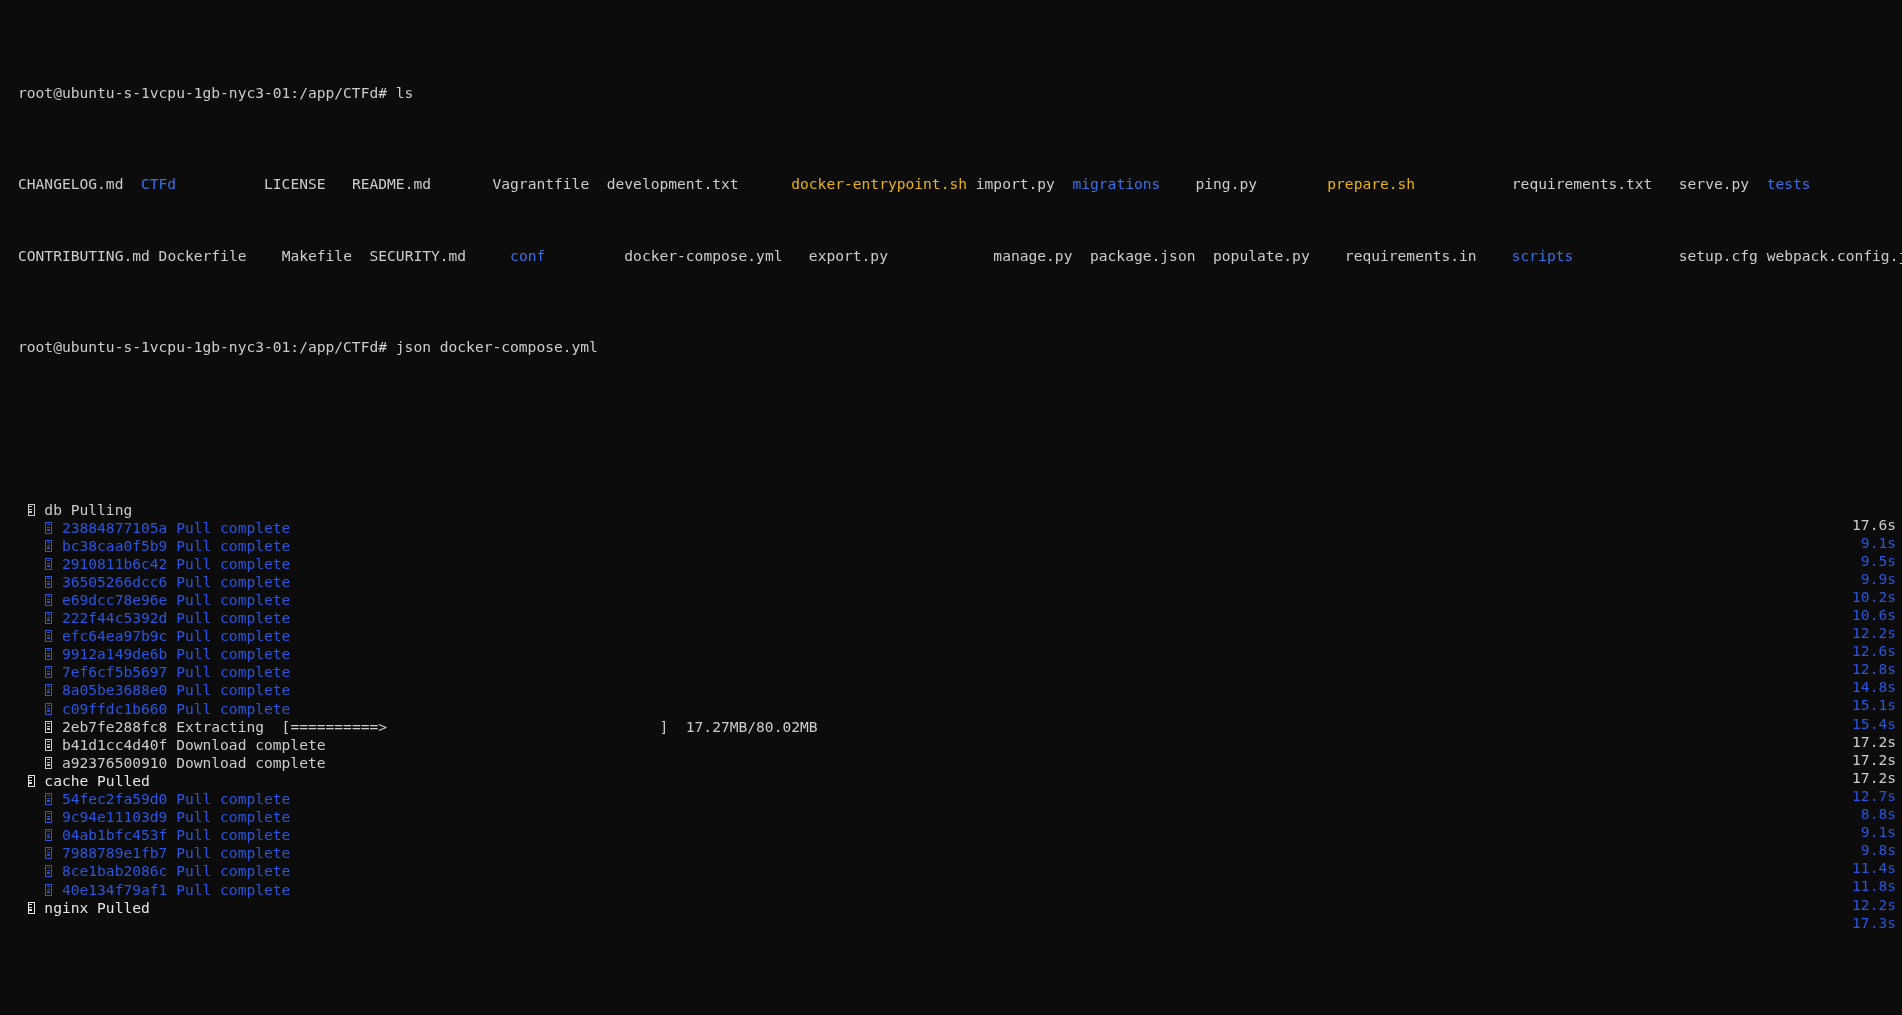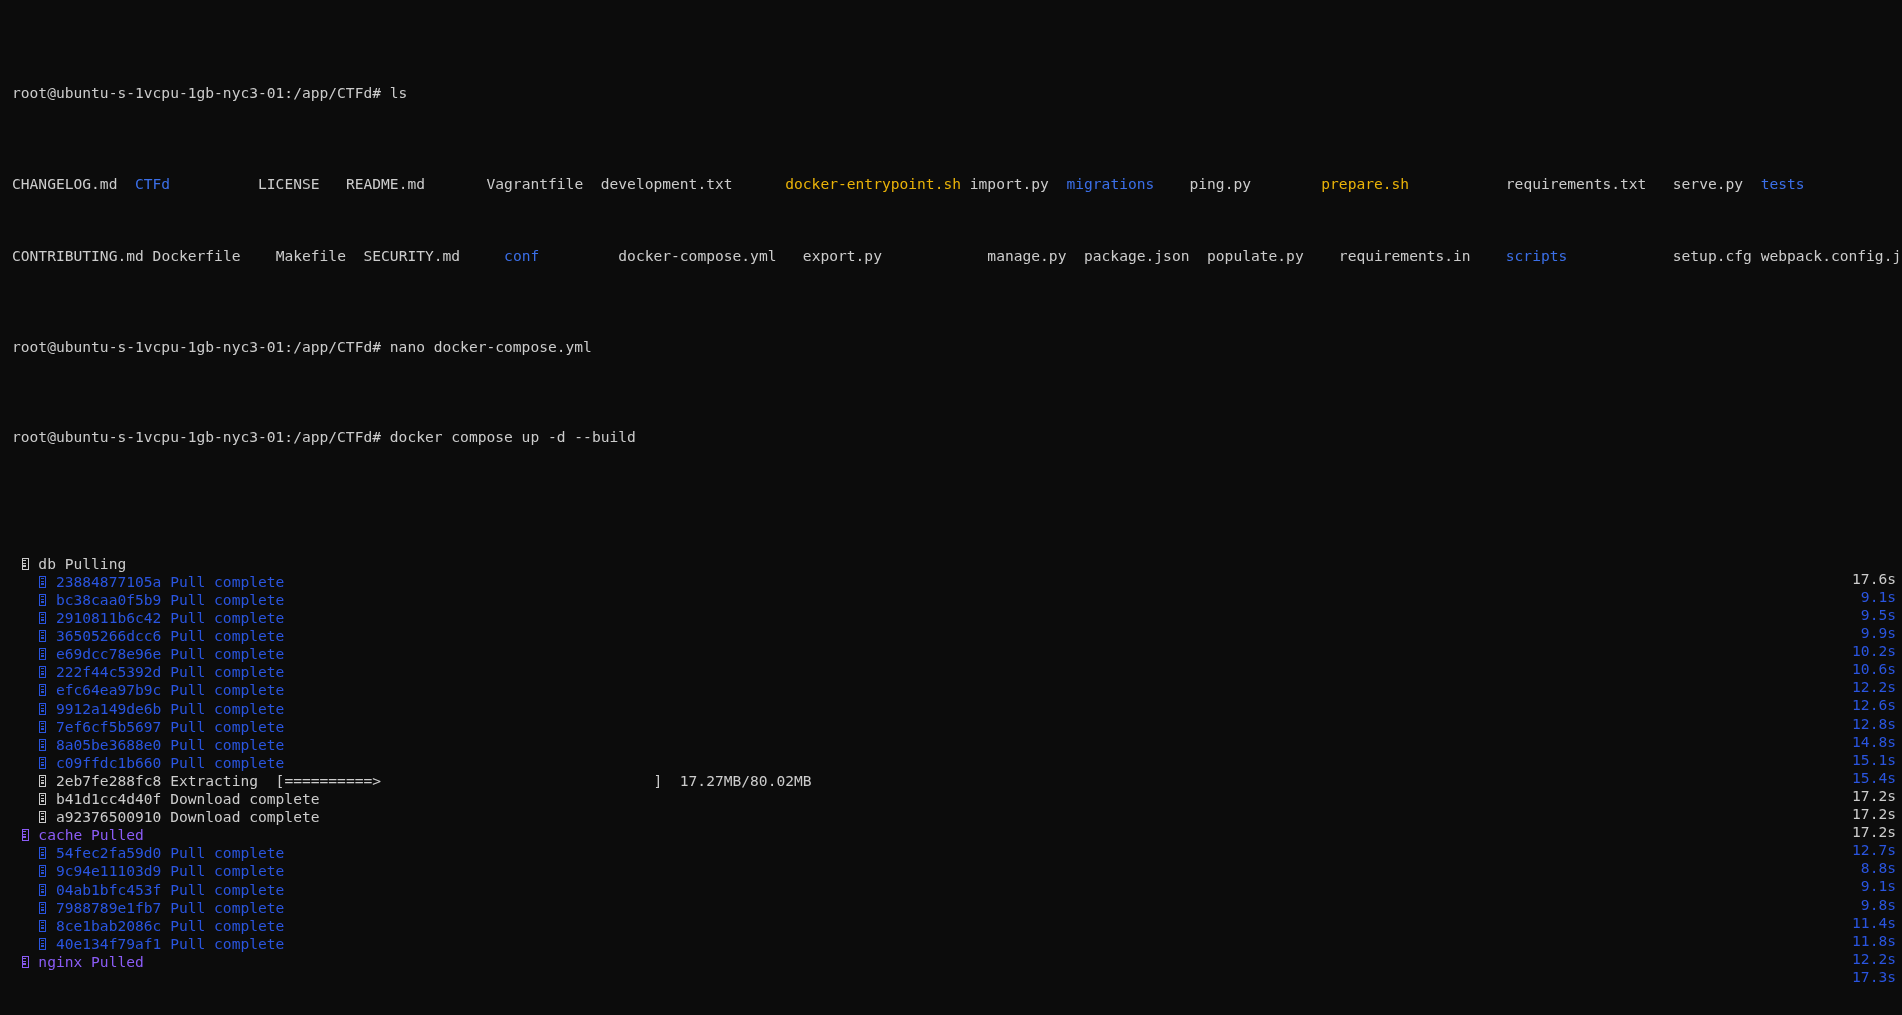--- a/index.html
+++ b/index.html
@@ -15,33 +15,33 @@
   }
   #terminal {
     position: relative;
     width: 1902px;
     height: 1015px;
     background: #0c0c0c;
     color: #cccccc;
     font-family: "DejaVu Sans Mono", "Liberation Mono", monospace;
     font-size: 14.6px;
     line-height: 18.1px;
-    padding: 12px 0 0 12px;
+    padding: 12px 0 0 18px;
     box-sizing: border-box;
     white-space: pre;
     letter-spacing: 0px;
   }
   .line {
     height: 18.1px;
     white-space: pre;
     position: relative;
   }
   .w   { color: #cccccc; }
   .blue{ color: #2a55e0; }
-  .blue-lite { color: #8b5cf6; }
+  .blue-lite { color: #e5e5e5; }
   .dirblue { color: #3b6fe8; text-align: right; }
   .green { color: #eab308; }
   .tofu {
     display: inline-block;
     width: 8.78px;
     height: 12px;
     vertical-align: -1px;
     position: relative;
     box-sizing: border-box;
   }
@@ -76,24 +76,23 @@
 
   
   <div class="line"><span class="w">root@ubuntu-s-1vcpu-1gb-nyc3-01:/app/CTFd#</span><span class="w"> </span><span class="w">ls</span></div>
 
   
   <div class="line" id="ls-row-1"><span class="w">CHANGELOG.md</span><span>  </span><span class="dirblue">CTFd</span><span>          </span><span class="w">LICENSE</span><span>   </span><span class="w">README.md</span><span>       </span><span class="w">Vagrantfile</span><span>  </span><span class="w">development.txt</span><span>      </span><span class="green">docker-entrypoint.sh</span><span> </span><span class="w">import.py</span><span>  </span><span class="dirblue">migrations</span><span>    </span><span class="w">ping.py</span><span>        </span><span class="green">prepare.sh</span><span>           </span><span class="w">requirements.txt</span><span>   </span><span class="w">serve.py</span><span>  </span><span class="dirblue">tests</span><span>              </span></div>
   
   <div class="line" id="ls-row-2"><span class="w">CONTRIBUTING.md</span><span> </span><span class="w">Dockerfile</span><span>    </span><span class="w">Makefile</span><span>  </span><span class="w">SECURITY.md</span><span>     </span><span class="dirblue">conf</span><span>         </span><span class="w">docker-compose.yml</span><span>   </span><span class="w">export.py</span><span>            </span><span class="w">manage.py</span><span>  </span><span class="w">package.json</span><span>  </span><span class="w">populate.py</span><span>    </span><span class="w">requirements.in</span><span>    </span><span class="dirblue">scripts</span><span>            </span><span class="w">setup.cfg</span><span> </span><span class="w">webpack.config.js</span><span>  </span></div>
 
   
-  <div class="line"><span class="w">root@ubuntu-s-1vcpu-1gb-nyc3-01:/app/CTFd#</span><span class="w"> </span><span class="w">nano docker-compose.yml</span></div>
+  <div class="line"><span class="w">root@ubuntu-s-1vcpu-1gb-nyc3-01:/app/CTFd#</span><span class="w"> </span><span class="w">json docker-compose.yml</span></div>
 
   
-  <div class="line"><span class="w">root@ubuntu-s-1vcpu-1gb-nyc3-01:/app/CTFd#</span><span class="w"> </span><span class="w">docker compose up -d --build</span></div>
 
   
 
   
   <div id="progress-block"><div class="line"><span> </span><span class="tofu w"></span><span> </span><span class="w">db Pulling</span><span class="timing w">17.6s</span></div><div class="line"><span>   </span><span class="tofu blue"></span><span> </span><span class="blue">23884877105a</span><span class="blue"> Pull complete</span><span class="timing blue">9.1s</span></div><div class="line"><span>   </span><span class="tofu blue"></span><span> </span><span class="blue">bc38caa0f5b9</span><span class="blue"> Pull complete</span><span class="timing blue">9.5s</span></div><div class="line"><span>   </span><span class="tofu blue"></span><span> </span><span class="blue">2910811b6c42</span><span class="blue"> Pull complete</span><span class="timing blue">9.9s</span></div><div class="line"><span>   </span><span class="tofu blue"></span><span> </span><span class="blue">36505266dcc6</span><span class="blue"> Pull complete</span><span class="timing blue">10.2s</span></div><div class="line"><span>   </span><span class="tofu blue"></span><span> </span><span class="blue">e69dcc78e96e</span><span class="blue"> Pull complete</span><span class="timing blue">10.6s</span></div><div class="line"><span>   </span><span class="tofu blue"></span><span> </span><span class="blue">222f44c5392d</span><span class="blue"> Pull complete</span><span class="timing blue">12.2s</span></div><div class="line"><span>   </span><span class="tofu blue"></span><span> </span><span class="blue">efc64ea97b9c</span><span class="blue"> Pull complete</span><span class="timing blue">12.6s</span></div><div class="line"><span>   </span><span class="tofu blue"></span><span> </span><span class="blue">9912a149de6b</span><span class="blue"> Pull complete</span><span class="timing blue">12.8s</span></div><div class="line"><span>   </span><span class="tofu blue"></span><span> </span><span class="blue">7ef6cf5b5697</span><span class="blue"> Pull complete</span><span class="timing blue">14.8s</span></div><div class="line"><span>   </span><span class="tofu blue"></span><span> </span><span class="blue">8a05be3688e0</span><span class="blue"> Pull complete</span><span class="timing blue">15.1s</span></div><div class="line"><span>   </span><span class="tofu blue"></span><span> </span><span class="blue">c09ffdc1b660</span><span class="blue"> Pull complete</span><span class="timing blue">15.4s</span></div><div class="line"><span>   </span><span class="tofu w"></span><span> </span><span class="w">2eb7fe288fc8</span><span class="w"> Extracting</span><span>  </span><span class="w">[==========&gt;</span><span>                               </span><span class="w">]</span><span class="w">  17.27MB/80.02MB</span><span class="timing w">17.2s</span></div><div class="line"><span>   </span><span class="tofu w"></span><span> </span><span class="w">b41d1cc4d40f</span><span class="w"> Download complete</span><span class="timing w">17.2s</span></div><div class="line"><span>   </span><span class="tofu w"></span><span> </span><span class="w">a92376500910</span><span class="w"> Download complete</span><span class="timing w">17.2s</span></div><div class="line"><span> </span><span class="tofu blue-lite"></span><span> </span><span class="blue-lite">cache Pulled</span><span class="timing blue">12.7s</span></div><div class="line"><span>   </span><span class="tofu blue"></span><span> </span><span class="blue">54fec2fa59d0</span><span class="blue"> Pull complete</span><span class="timing blue">8.8s</span></div><div class="line"><span>   </span><span class="tofu blue"></span><span> </span><span class="blue">9c94e11103d9</span><span class="blue"> Pull complete</span><span class="timing blue">9.1s</span></div><div class="line"><span>   </span><span class="tofu blue"></span><span> </span><span class="blue">04ab1bfc453f</span><span class="blue"> Pull complete</span><span class="timing blue">9.8s</span></div><div class="line"><span>   </span><span class="tofu blue"></span><span> </span><span class="blue">7988789e1fb7</span><span class="blue"> Pull complete</span><span class="timing blue">11.4s</span></div><div class="line"><span>   </span><span class="tofu blue"></span><span> </span><span class="blue">8ce1bab2086c</span><span class="blue"> Pull complete</span><span class="timing blue">11.8s</span></div><div class="line"><span>   </span><span class="tofu blue"></span><span> </span><span class="blue">40e134f79af1</span><span class="blue"> Pull complete</span><span class="timing blue">12.2s</span></div><div class="line"><span> </span><span class="tofu blue-lite"></span><span> </span><span class="blue-lite">nginx Pulled</span><span class="timing blue">17.3s</span></div></div>
 
   
   
 
 </div>

